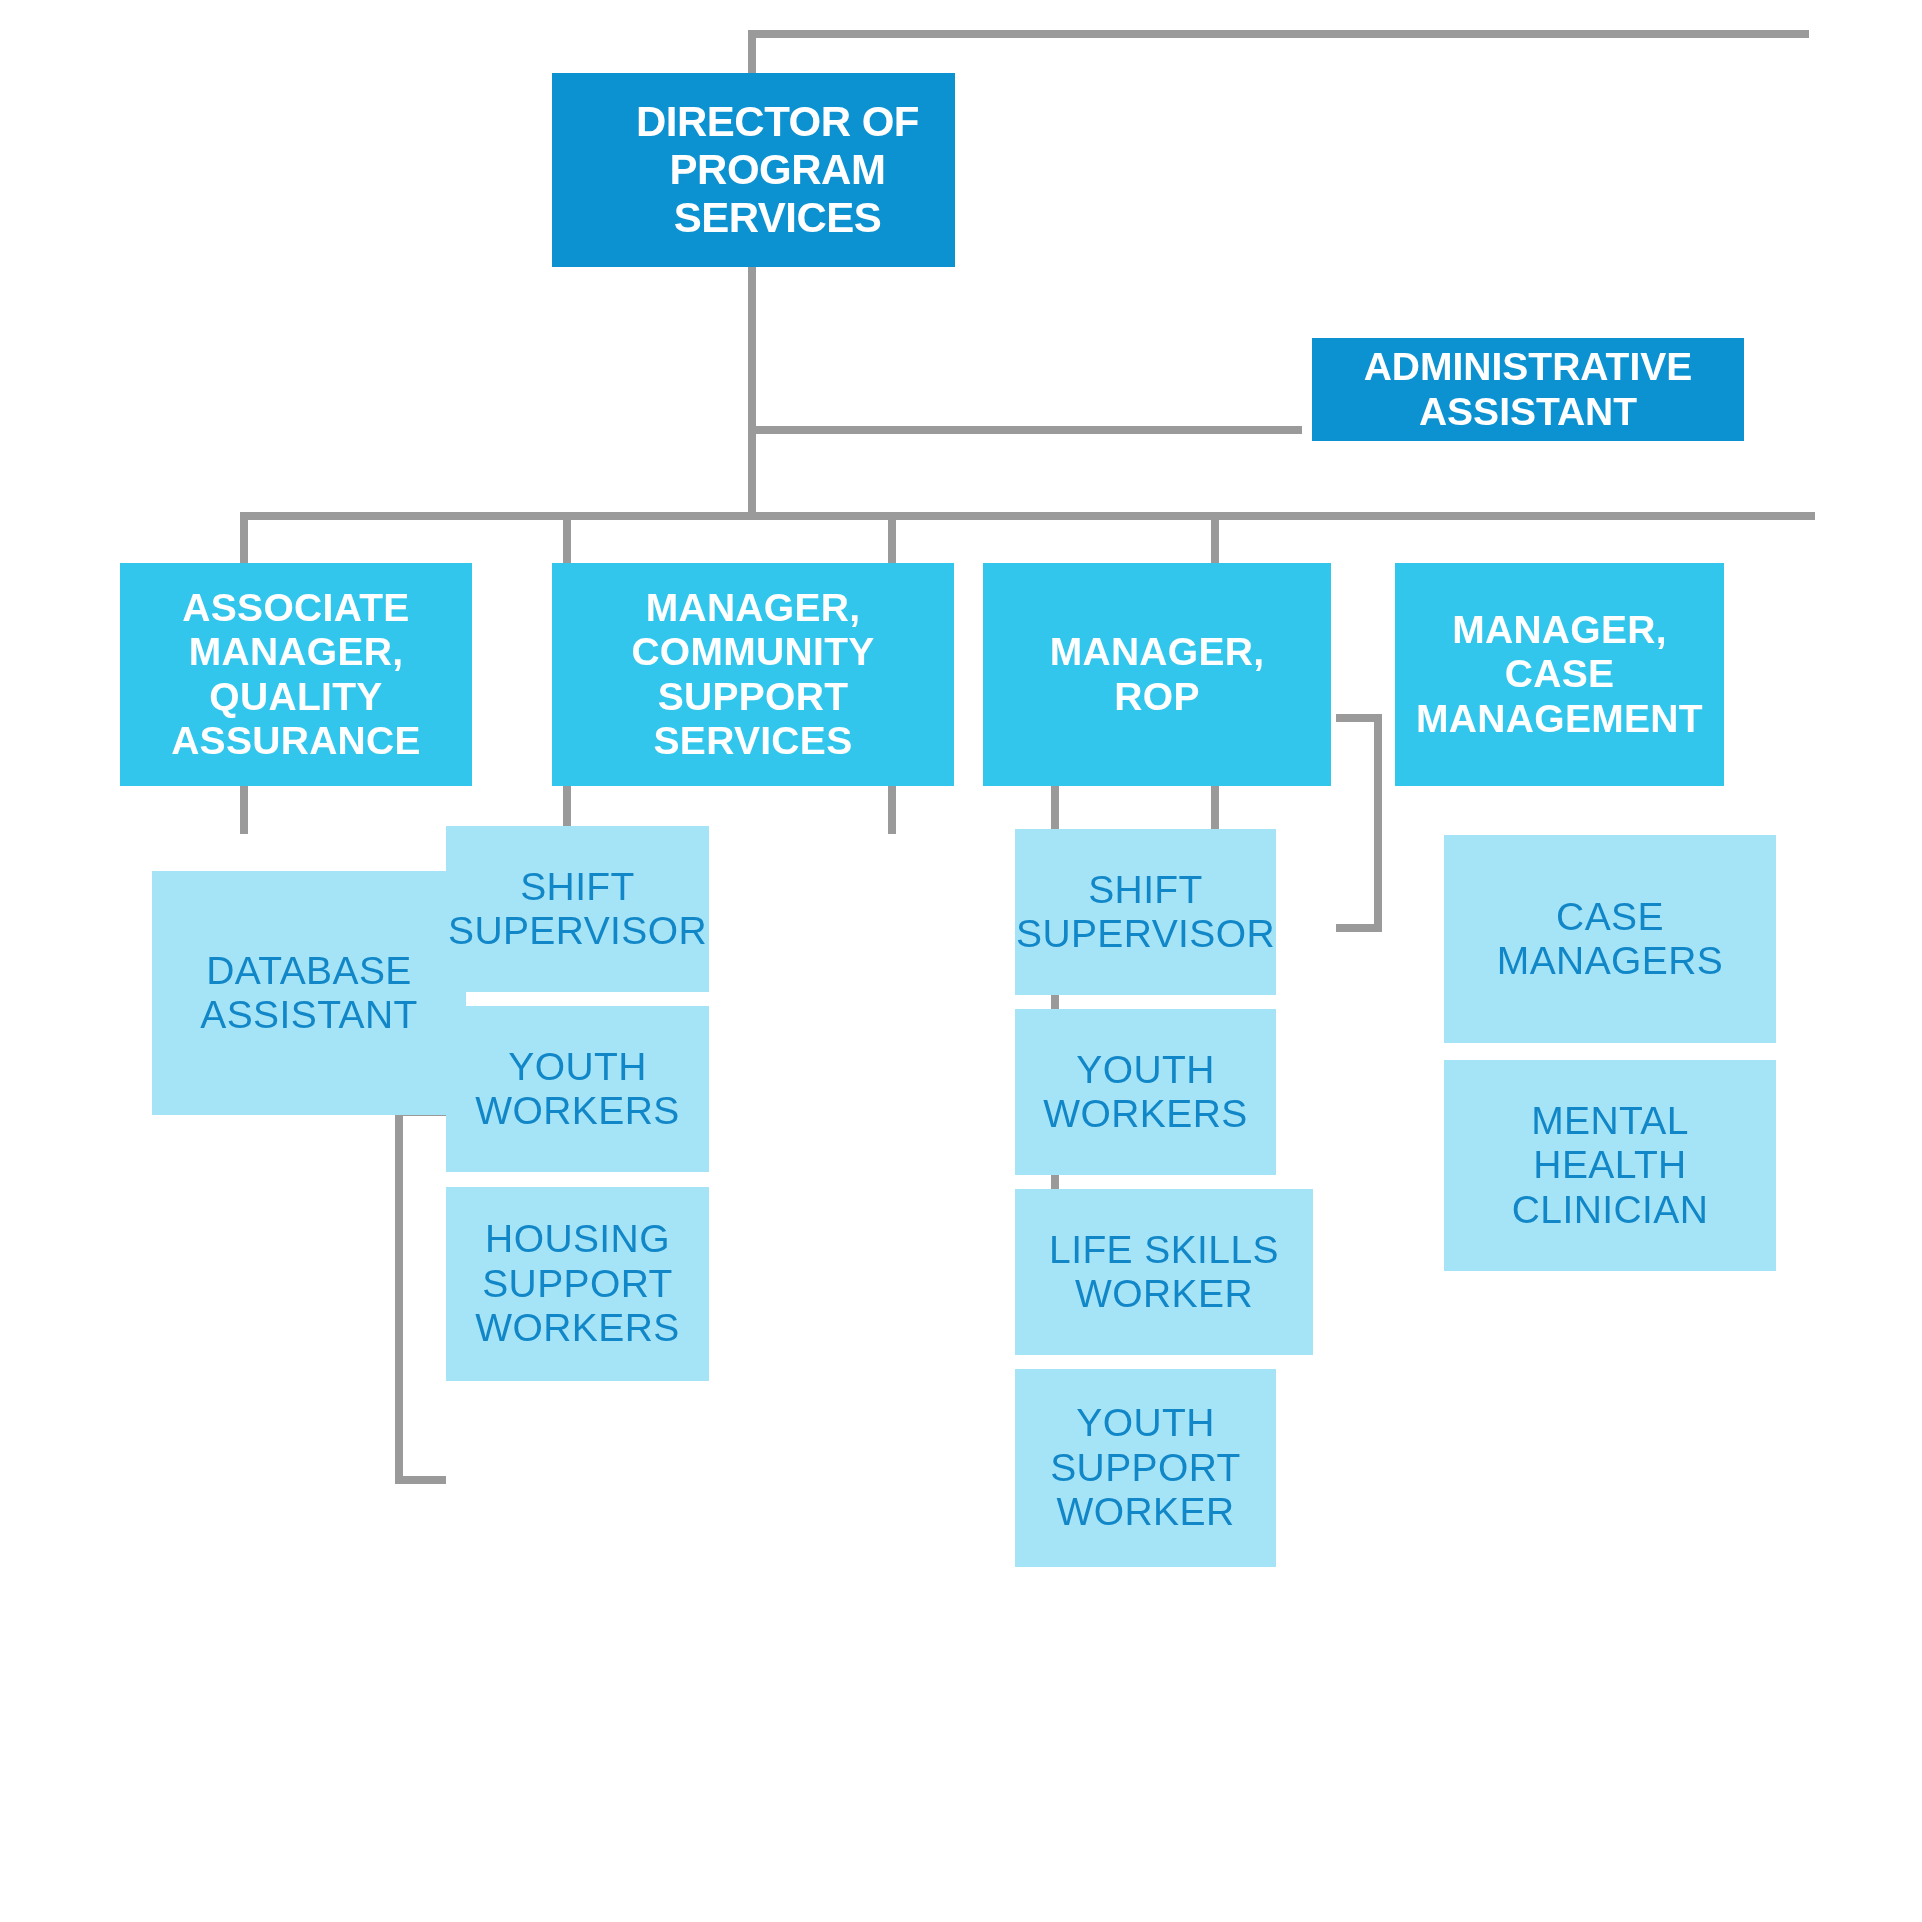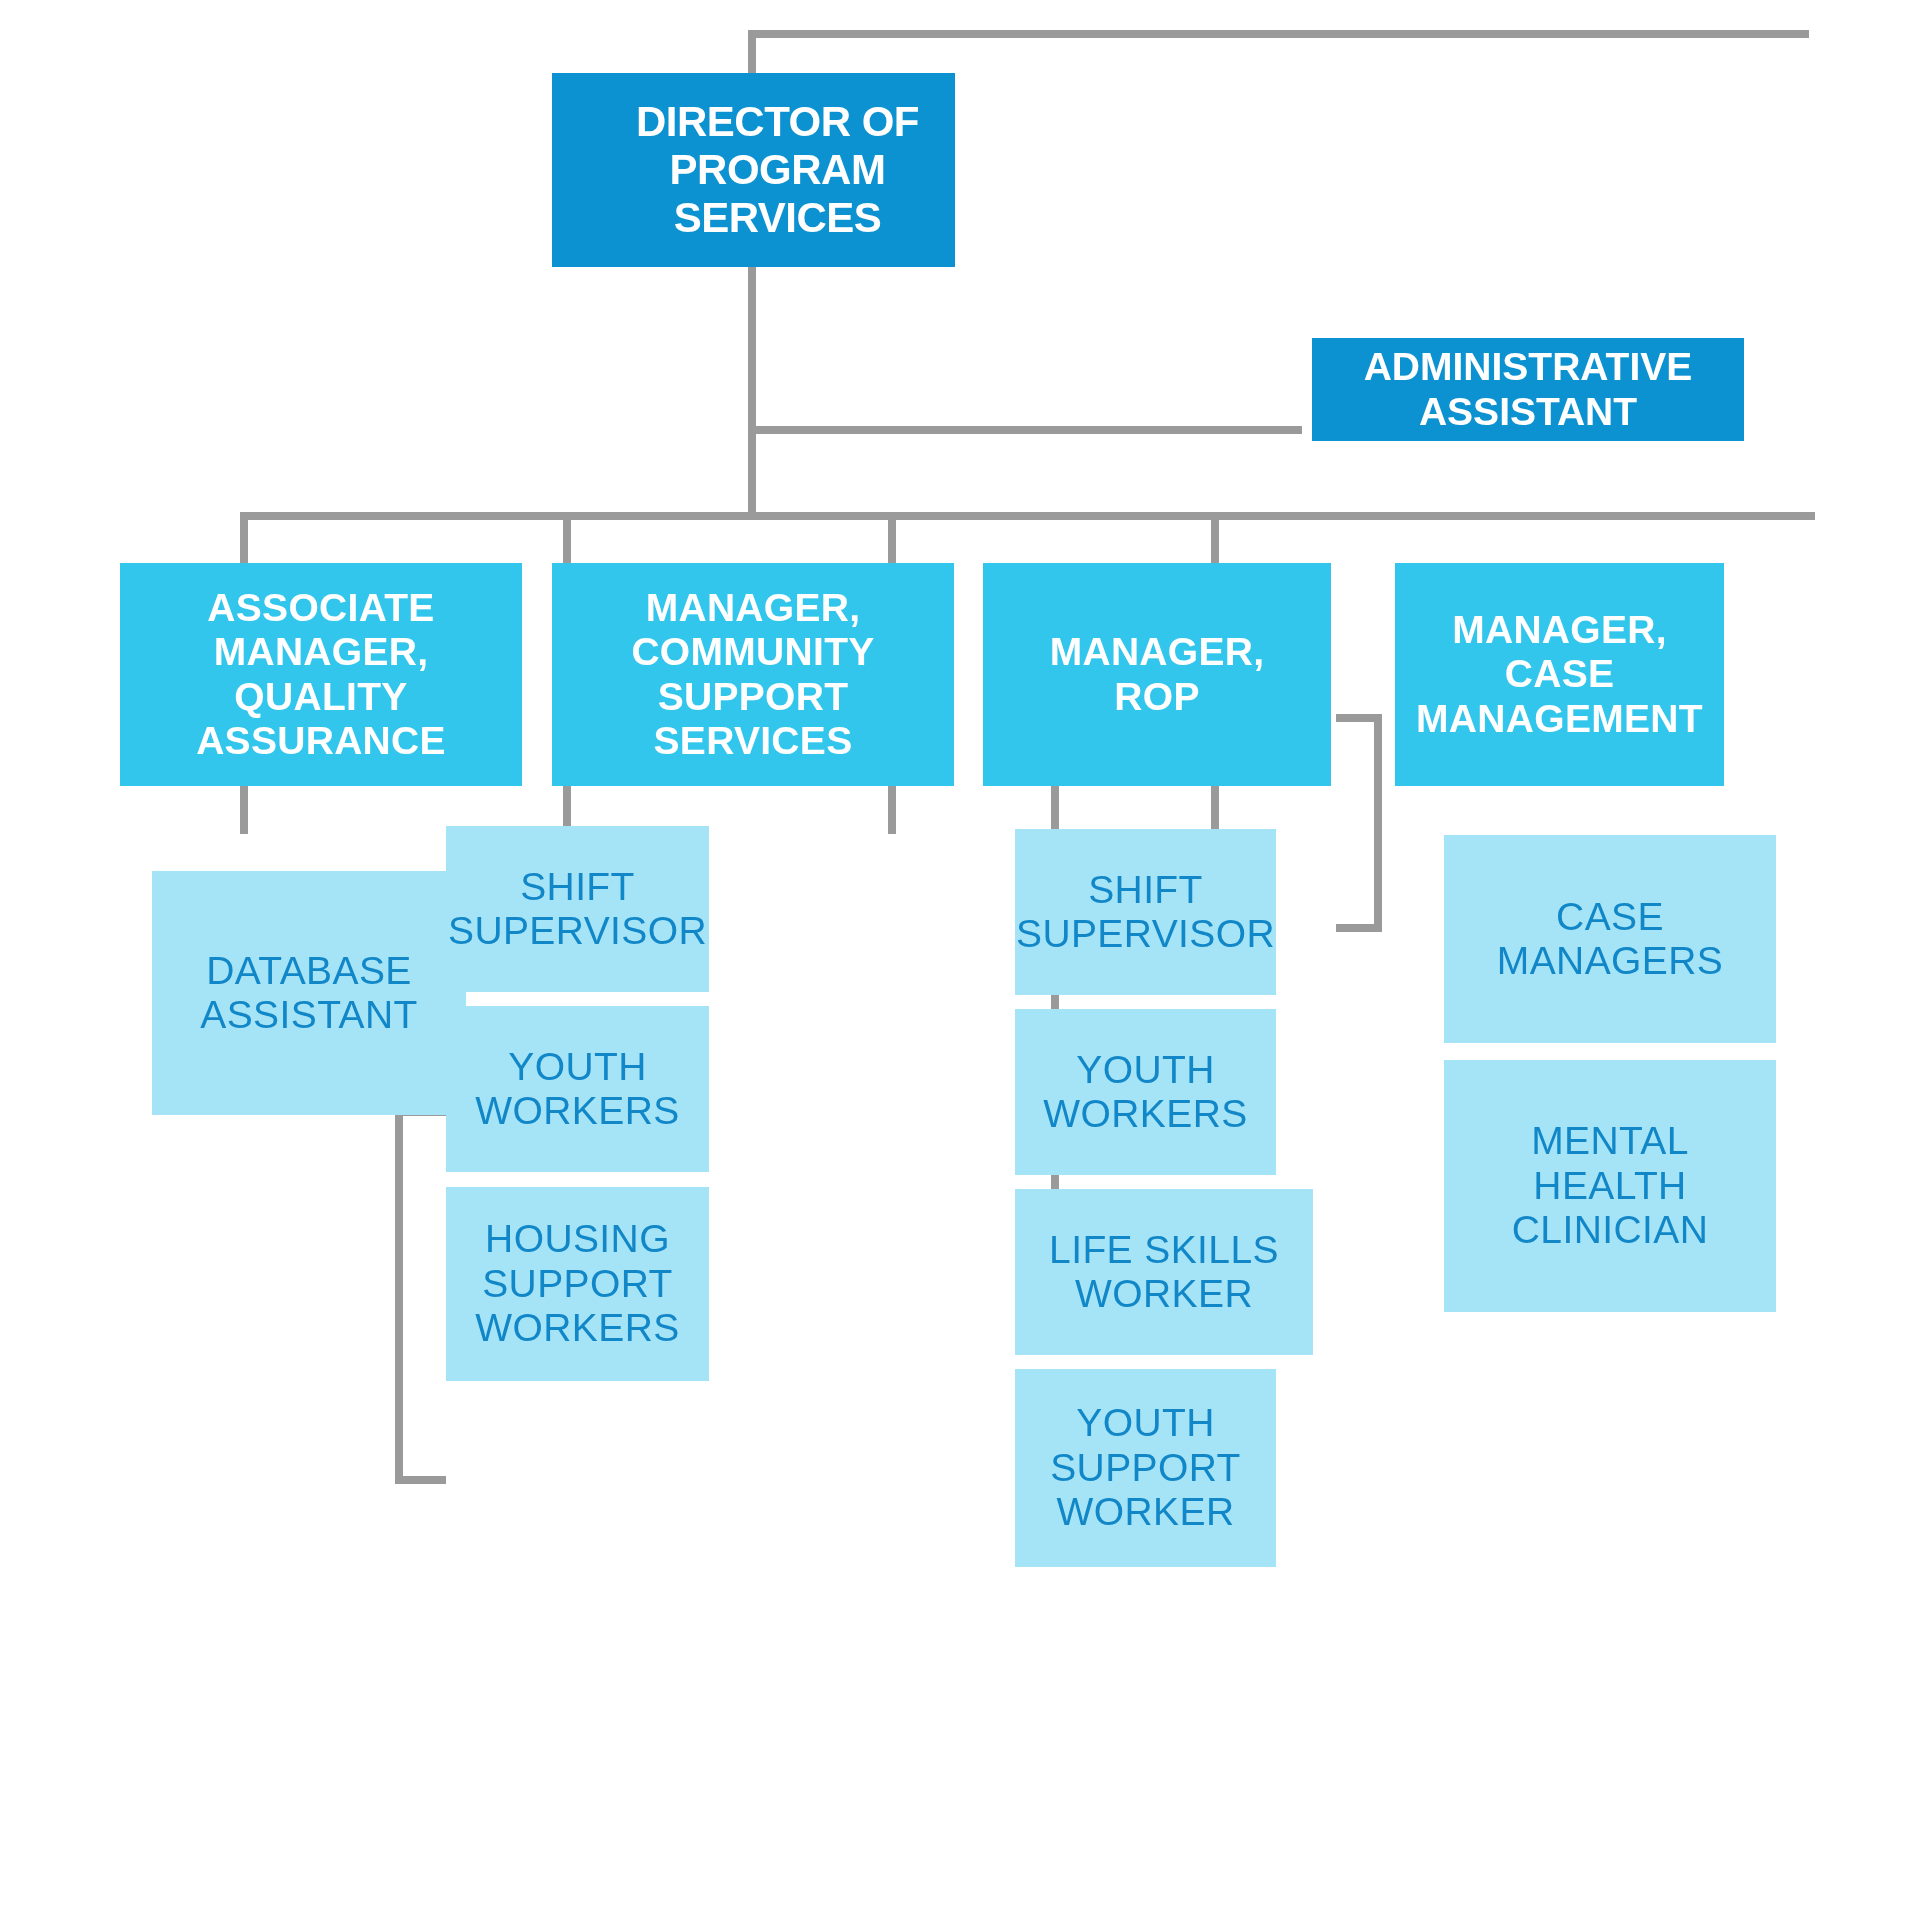--- a/index.html
+++ b/index.html
@@ -106,21 +106,21 @@
     </span>
   </div>
 
   <div class="box lvl-admin" style="left:1292px;top:338px;width:432px;height:103px;margin-left:20px;">
     <span>
       <span>ADMINISTRATIVE</span>
       <span>ASSISTANT</span>
     </span>
   </div>
 
-  <div class="box lvl-mgr" style="left:120px;top:563px;width:402px;height:223px;">
+  <div class="box lvl-mgr" style="left:120px;top:563px;width:352px;height:223px;">
     <span>
       <span>ASSOCIATE</span>
       <span>MANAGER,</span>
       <span>QUALITY</span>
       <span>ASSURANCE</span>
     </span>
   </div>
 
   <div class="box lvl-mgr" style="left:552px;top:563px;width:402px;height:223px;">
     <span>
@@ -204,21 +204,21 @@
     </span>
   </div>
 
   <div class="box lvl-staff" style="left:1444px;top:835px;width:332px;height:208px;">
     <span>
       <span>CASE</span>
       <span>MANAGERS</span>
     </span>
   </div>
 
-  <div class="box lvl-staff" style="left:1444px;top:1060px;width:332px;height:252px;">
+  <div class="box lvl-staff" style="left:1444px;top:1060px;width:332px;height:211px;">
     <span>
       <span>MENTAL</span>
       <span>HEALTH</span>
       <span>CLINICIAN</span>
     </span>
   </div>
 
 </div>
 
 

